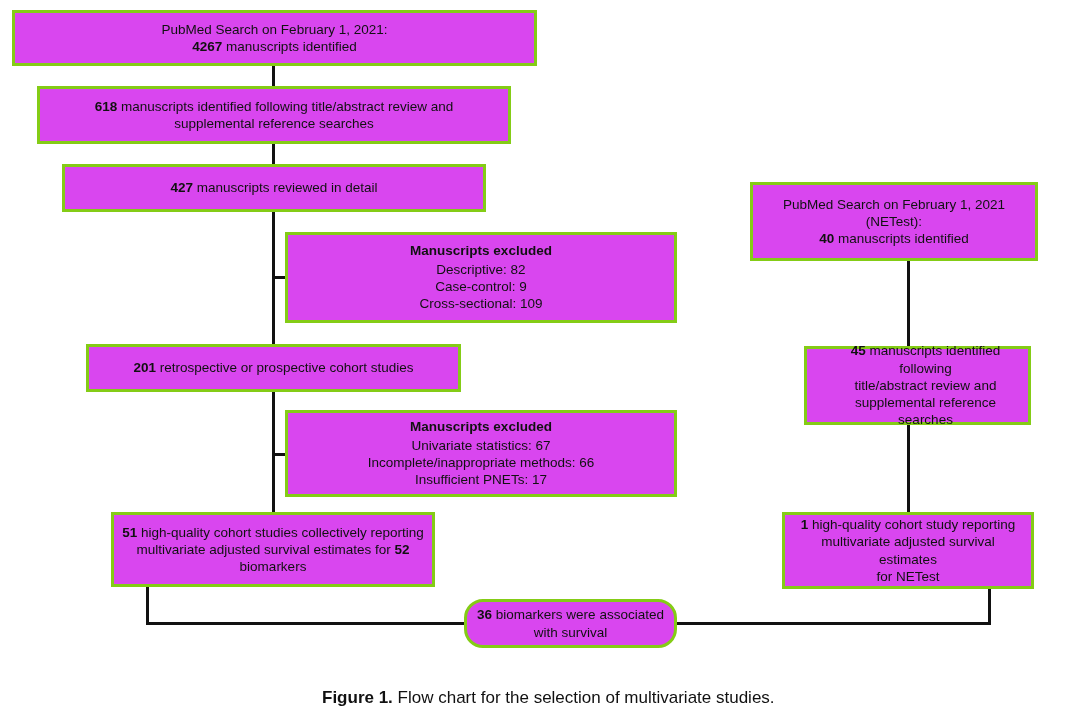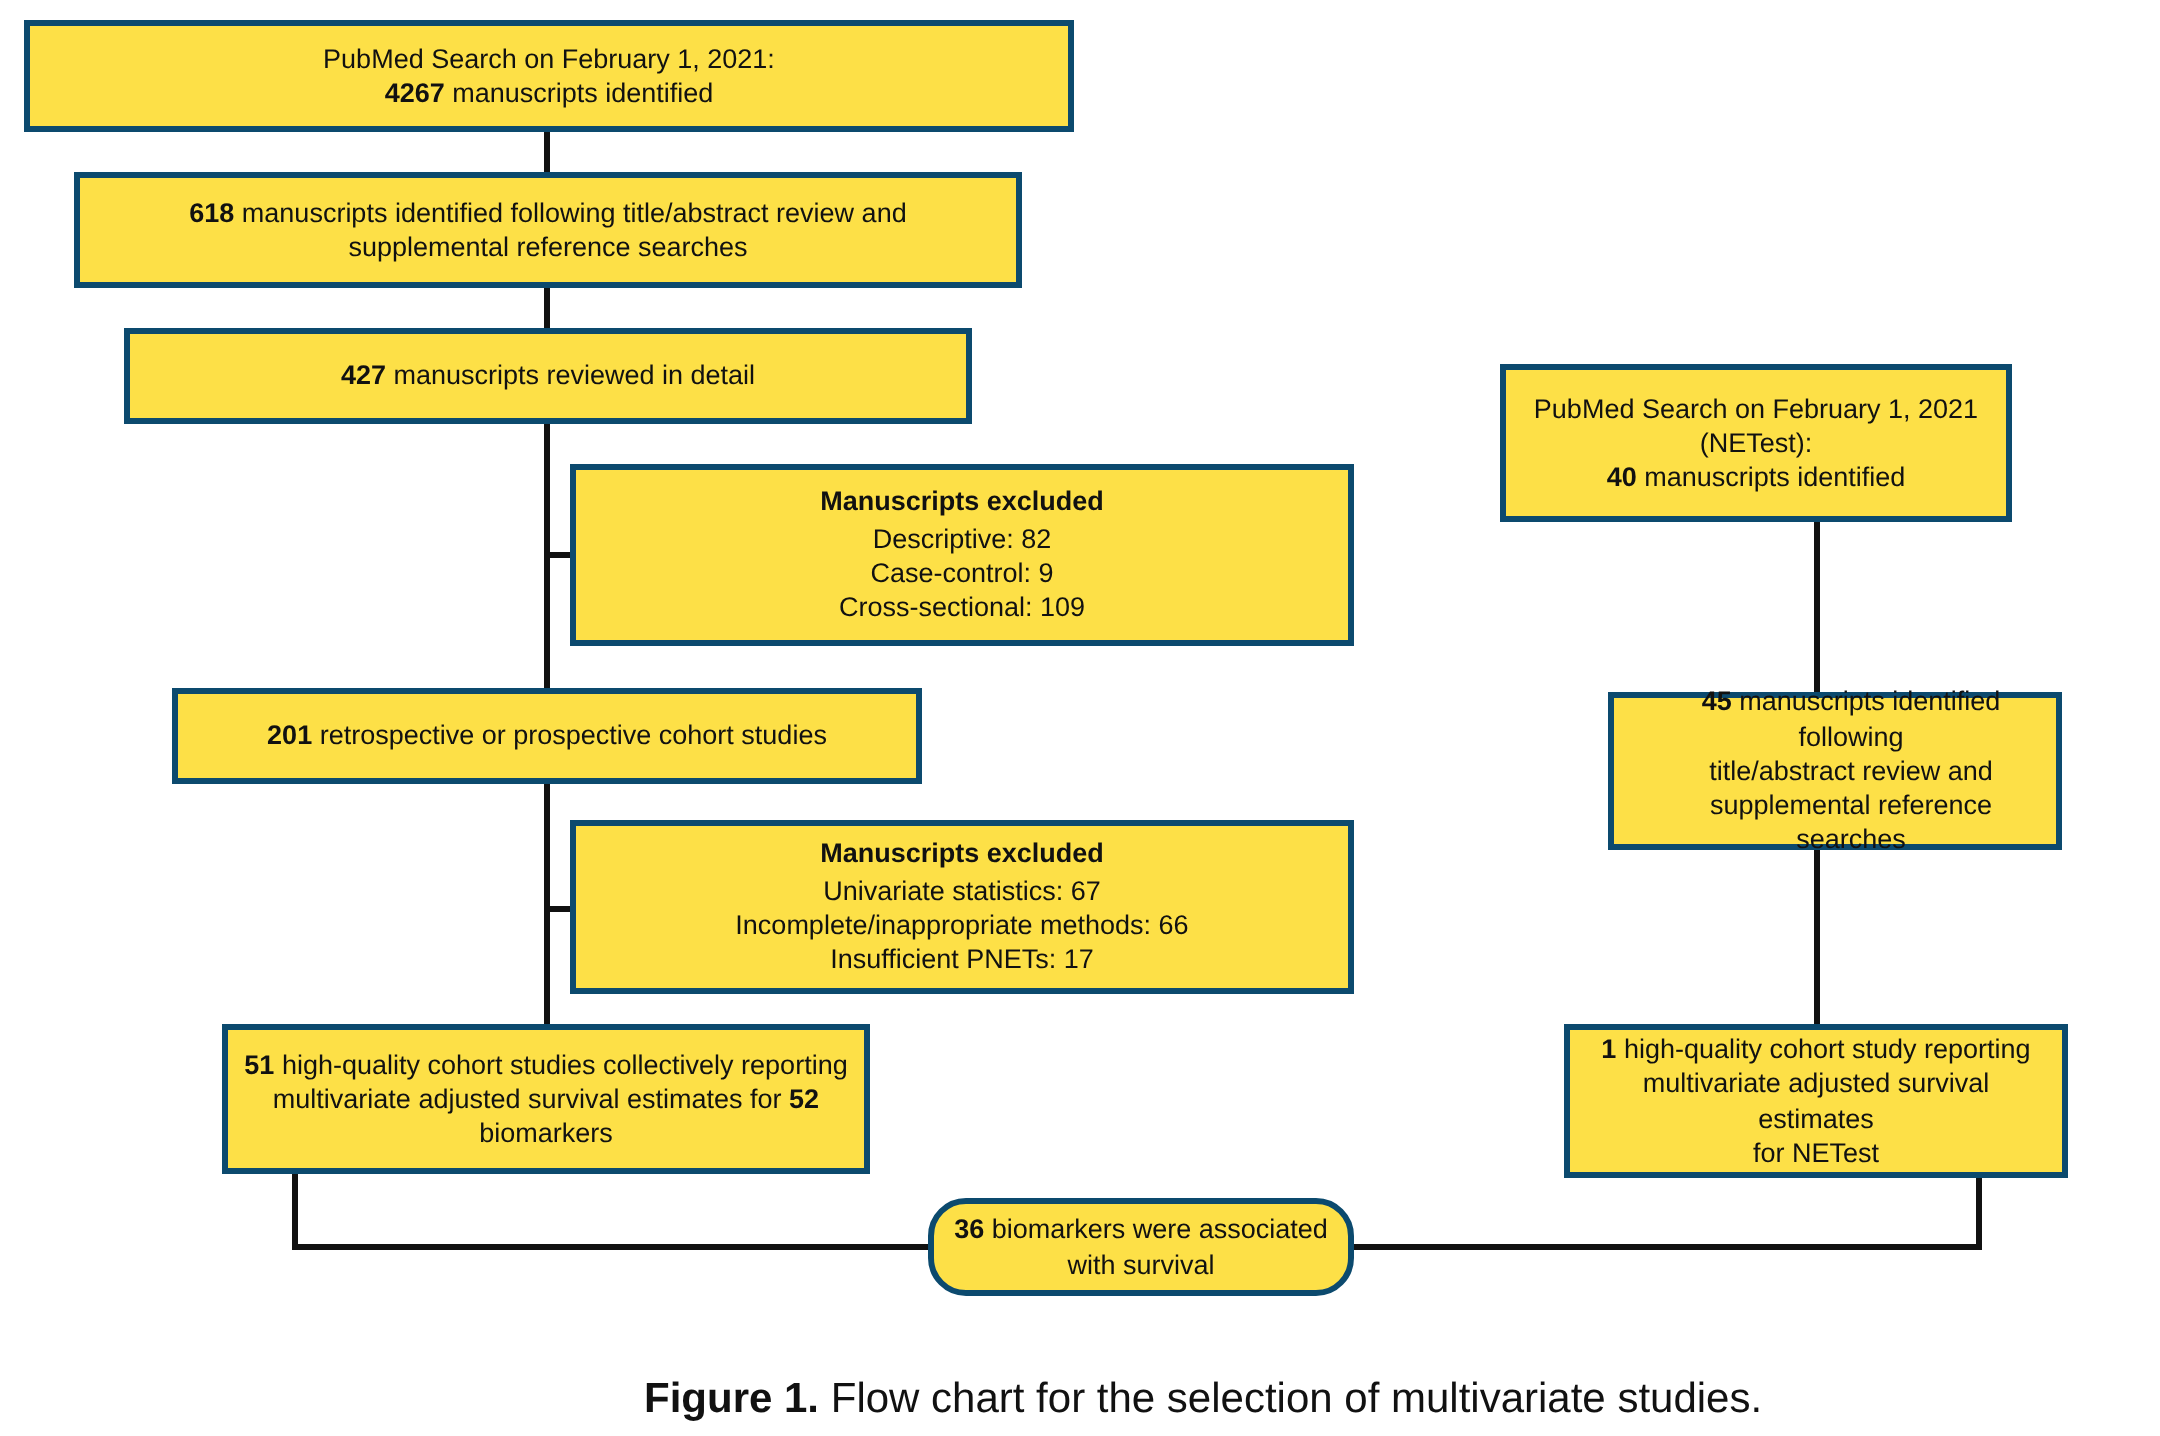--- a/index.html
+++ b/index.html
@@ -12,22 +12,22 @@
     width: 1080px;
     height: 718px;
     background: #ffffff;
     font-family: "Liberation Sans", sans-serif;
     color: #111111;
     overflow: hidden;
   }
   .box {
     position: absolute;
     box-sizing: border-box;
-    background: #fde047;
-    border: 3px solid #0c4a6e;
+    background: #d946ef;
+    border: 3px solid #84cc16;
     display: flex;
     align-items: center;
     justify-content: center;
     text-align: center;
     line-height: 1.28;
     font-size: 13.5px;
     padding: 4px 8px;
     z-index: 3;
   }
   .box .inner {
@@ -38,21 +38,21 @@
   }
   .line {
     position: absolute;
     background: #111111;
     z-index: 1;
   }
   .vline { width: 3px; }
   .hline { height: 3px; }
   .caption {
     position: absolute;
-    font-size: 21px;
+    font-size: 17px;
     color: #111111;
     white-space: nowrap;
   }
   .caption .lead { font-weight: bold; }
   .excl-title { font-weight: bold; display: block; margin-bottom: 1px; }
   .excl-line { display: block; }
 </style>
 </head>
 <body>
 
@@ -118,21 +118,21 @@
   </div>
 
   <div class="box" style="left:111px; top:512px; width:324px; height:75px;">
     <div class="inner">
       <span class="bold">51</span><span> high-quality cohort studies collectively reporting</span><br>
       <span>multivariate adjusted survival estimates for </span><span class="bold">52</span><br>
       <span>biomarkers</span>
     </div>
   </div>
 
-  <div class="box" style="left:750px; top:182px; width:256px; height:79px;">
+  <div class="box" style="left:750px; top:182px; width:288px; height:79px;">
     <div class="inner">
       <span>PubMed Search on February 1, 2021</span><br>
       <span>(NETest):</span><br>
       <span class="bold">40</span><span> manuscripts identified</span>
     </div>
   </div>
 
   <div class="box" style="left:804px; top:346px; width:227px; height:79px;padding-left:24px;">
     <div class="inner">
       <span class="bold">45</span><span> manuscripts identified following</span><br>

